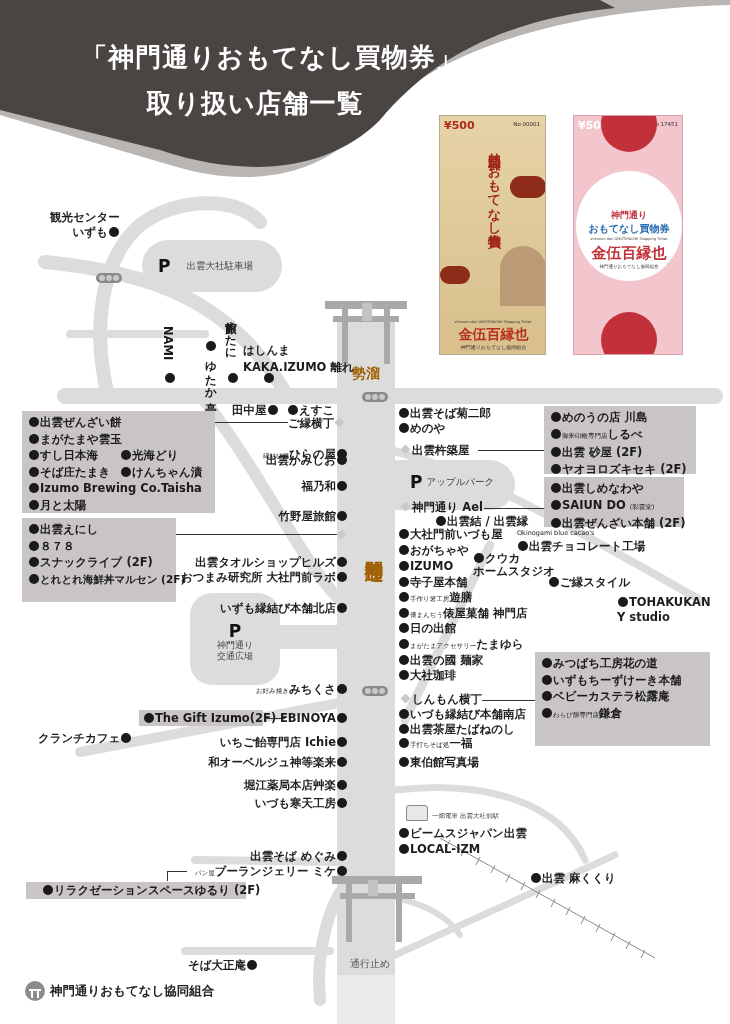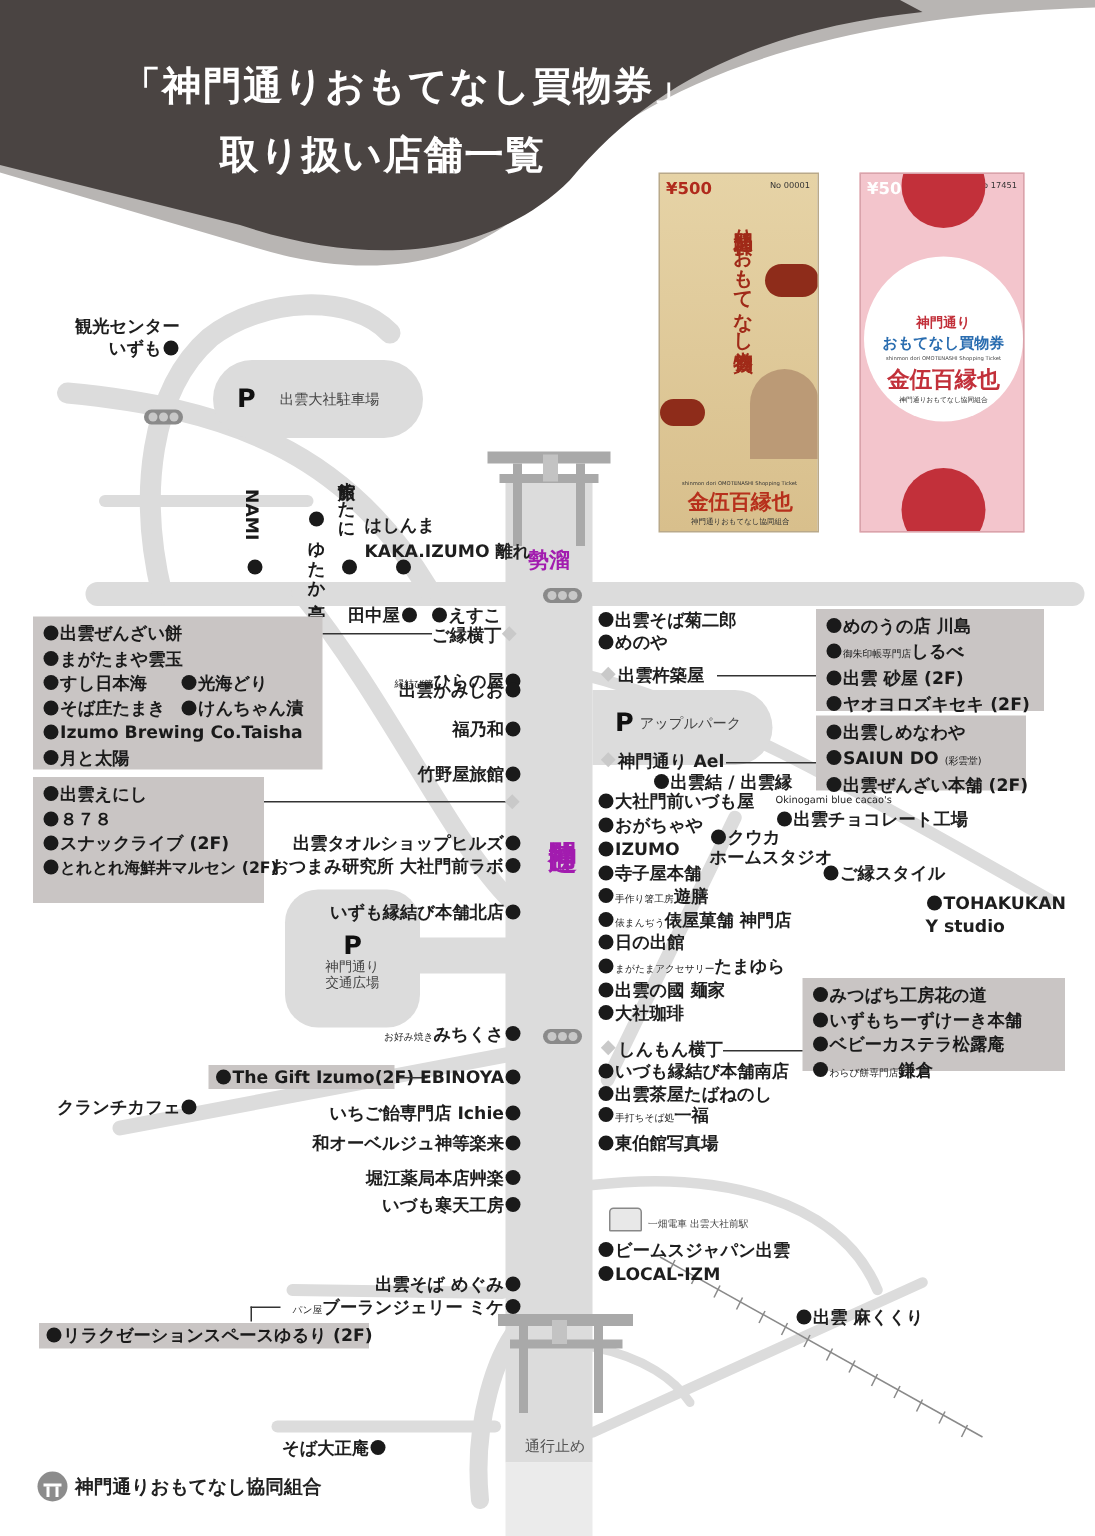--- a/index.html
+++ b/index.html
@@ -8,21 +8,21 @@
   .abs { position: absolute; }
   .lbl { position: absolute; font-size: 11.5px; line-height: 15px; white-space: nowrap; font-weight: bold; color: #1e1e1e; }
   .lbl.r { text-align: right; }
   .small { font-size: 6.5px; font-weight: normal; }
   .dot { display: inline-block; width: 10px; height: 10px; border-radius: 50%; background: #1a1a1a; vertical-align: -1px; margin: 0 1px; }
   .dia { display: inline-block; width: 7px; height: 7px; background: #c9c9c9; transform: rotate(45deg); margin: 0 3px 0 2px; vertical-align: 1px; }
   .box { position: absolute; background: #c9c5c4; padding: 3px 6px; }
   .box .row { font-size: 11.5px; line-height: 16.5px; font-weight: bold; white-space: nowrap; }
   .header-title { position: absolute; left: 0; width: 520px; text-align: center; color: #ffffff; font-weight: bold; font-size: 26px; letter-spacing: 1px; }
   .vert { writing-mode: vertical-rl; font-size: 11.5px; font-weight: bold; letter-spacing: 0; line-height: 12px; }
-  .street { position: absolute; color: #a21caf; font-size: 20px; font-weight: bold; }
+  .street { position: absolute; color: #a16207; font-size: 20px; font-weight: bold; }
   .plabel { position: absolute; color: #444; font-size: 10px; }
   .pbig { font-size: 22px; font-weight: 900; color: #111; font-family: "DejaVu Sans", sans-serif; }
   .signal { position: absolute; width: 26px; height: 10px; border-radius: 5px; background: #8a8a8a; display: flex; justify-content: space-around; align-items: center; padding: 0 2px; }
   .signal i { width: 6px; height: 6px; border-radius: 50%; background: #c8c8c8; display: block; }
   .line { position: absolute; height: 1px; background: #333; }
   .ticket { position: absolute; border: 1px solid #b9a98a; overflow: hidden; }
 </style>
 </head>
 <body>
 
@@ -227,21 +227,21 @@
 <div class="lbl r" style="right:382px;top:711px;"><span>EBINOYA</span><span class="dot"></span></div>
 <div class="lbl" style="left:38px;top:731px;"><span>クランチカフェ</span><span class="dot"></span></div>
 <div class="lbl r" style="right:382px;top:735px;"><span>いちご飴専門店 Ichie</span><span class="dot"></span></div>
 <div class="lbl r" style="right:382px;top:755px;"><span>和オーベルジュ神等楽来</span><span class="dot"></span></div>
 <div class="lbl r" style="right:382px;top:778px;"><span>堀江薬局本店艸楽</span><span class="dot"></span></div>
 <div class="lbl r" style="right:382px;top:796px;"><span>いづも寒天工房</span><span class="dot"></span></div>
 <div class="lbl r" style="right:382px;top:849px;"><span>出雲そば めぐみ</span><span class="dot"></span></div>
 <div class="lbl r" style="right:382px;top:864px;"><span class="small">パン屋</span><span>ブーランジェリー ミケ</span><span class="dot"></span></div>
 <div class="line" style="left:167px;top:871px;width:20px;"></div>
 <div class="abs" style="left:167px;top:871px;width:1px;height:10px;background:#333;"></div>
-<div class="box" style="left:26px;top:882px;width:220px;height:17px;padding:0 4px;">
+<div class="box" style="left:26px;top:882px;width:220px;height:17px;padding:0 16px;">
   <div class="row" style="line-height:17px;"><span class="dot"></span><span>リラクゼーションスペースゆるり (2F)</span></div>
 </div>
 <div class="lbl r" style="left:188px;top:958px;"><span>そば大正庵</span><span class="dot"></span></div>
 
 <div class="lbl" style="left:398px;top:406px;"><span class="dot"></span><span>出雲そば菊二郎</span></div>
 <div class="lbl" style="left:398px;top:421px;"><span class="dot"></span><span>めのや</span></div>
 <div class="lbl" style="left:400px;top:443px;"><span class="dia"></span><span>出雲杵築屋</span></div>
 <div class="line" style="left:478px;top:450px;width:66px;"></div>
 
 <div class="box" style="left:544px;top:406px;width:152px;height:68px;">
@@ -269,21 +269,21 @@
 <div class="lbl" style="left:398px;top:575px;"><span class="dot"></span><span>寺子屋本舗</span></div>
 <div class="lbl" style="left:548px;top:575px;"><span class="dot"></span><span>ご縁スタイル</span></div>
 <div class="lbl" style="left:398px;top:590px;"><span class="dot"></span><span class="small">手作り箸工房</span><span>遊膳</span></div>
 <div class="lbl" style="left:617px;top:595px;"><span class="dot"></span><span>TOHAKUKAN</span><br><span>Y studio</span></div>
 <div class="lbl" style="left:398px;top:606px;"><span class="dot"></span><span class="small">俵まんぢう</span><span>俵屋菓舗 神門店</span></div>
 <div class="lbl" style="left:398px;top:621px;"><span class="dot"></span><span>日の出館</span></div>
 <div class="lbl" style="left:398px;top:637px;"><span class="dot"></span><span class="small">まがたまアクセサリー</span><span>たまゆら</span></div>
 <div class="lbl" style="left:398px;top:653px;"><span class="dot"></span><span>出雲の國 麺家</span></div>
 <div class="lbl" style="left:398px;top:668px;"><span class="dot"></span><span>大社珈琲</span></div>
 
-<div class="box" style="left:535px;top:652px;width:175px;height:62px;">
+<div class="box" style="left:535px;top:652px;width:175px;height:94px;">
   <div class="row"><span class="dot"></span><span>みつばち工房花の道</span></div>
   <div class="row"><span class="dot"></span><span>いずもちーずけーき本舗</span></div>
   <div class="row"><span class="dot"></span><span>ベビーカステラ松露庵</span></div>
   <div class="row"><span class="dot"></span><span class="small">わらび餅専門店</span><span>鎌倉</span></div>
 </div>
 
 <div class="lbl" style="left:400px;top:692px;"><span class="dia"></span><span>しんもん横丁</span></div>
 <div class="line" style="left:482px;top:700px;width:53px;"></div>
 <div class="lbl" style="left:398px;top:707px;"><span class="dot"></span><span>いづも縁結び本舗南店</span></div>
 <div class="lbl" style="left:398px;top:722px;"><span class="dot"></span><span>出雲茶屋たばねのし</span></div>

